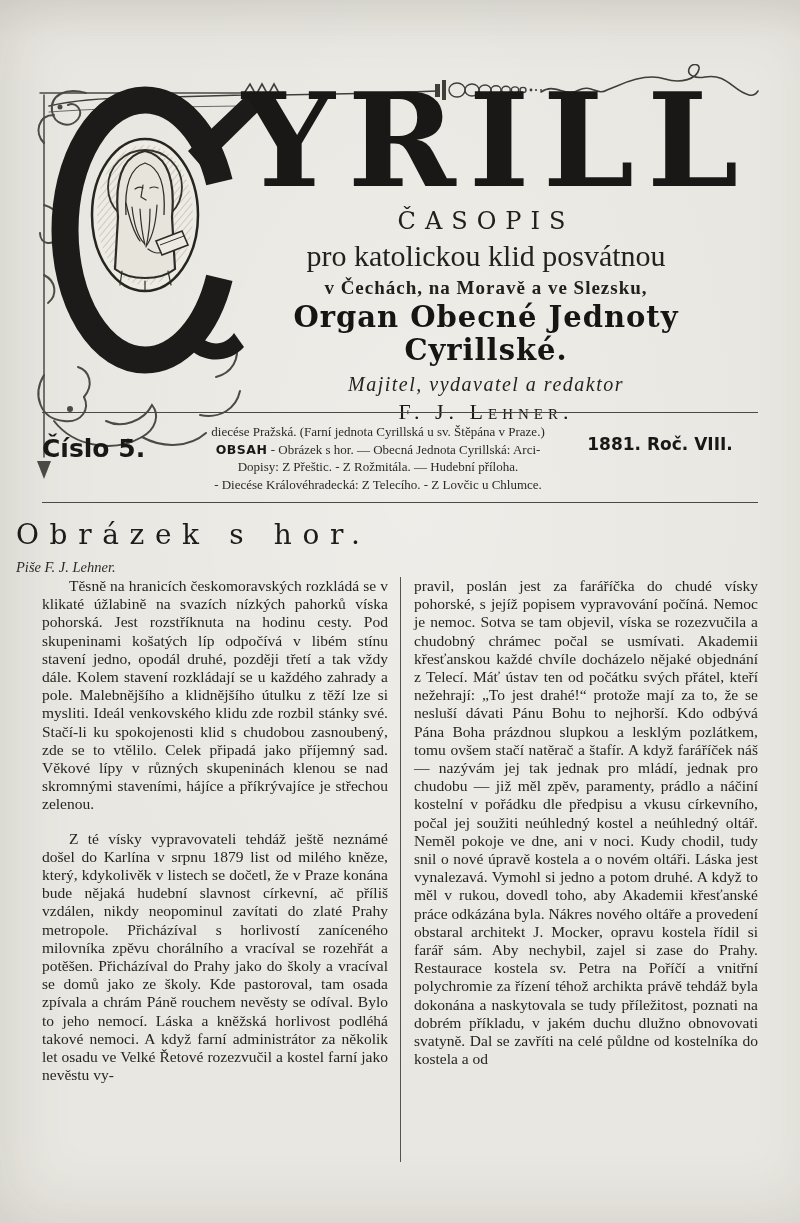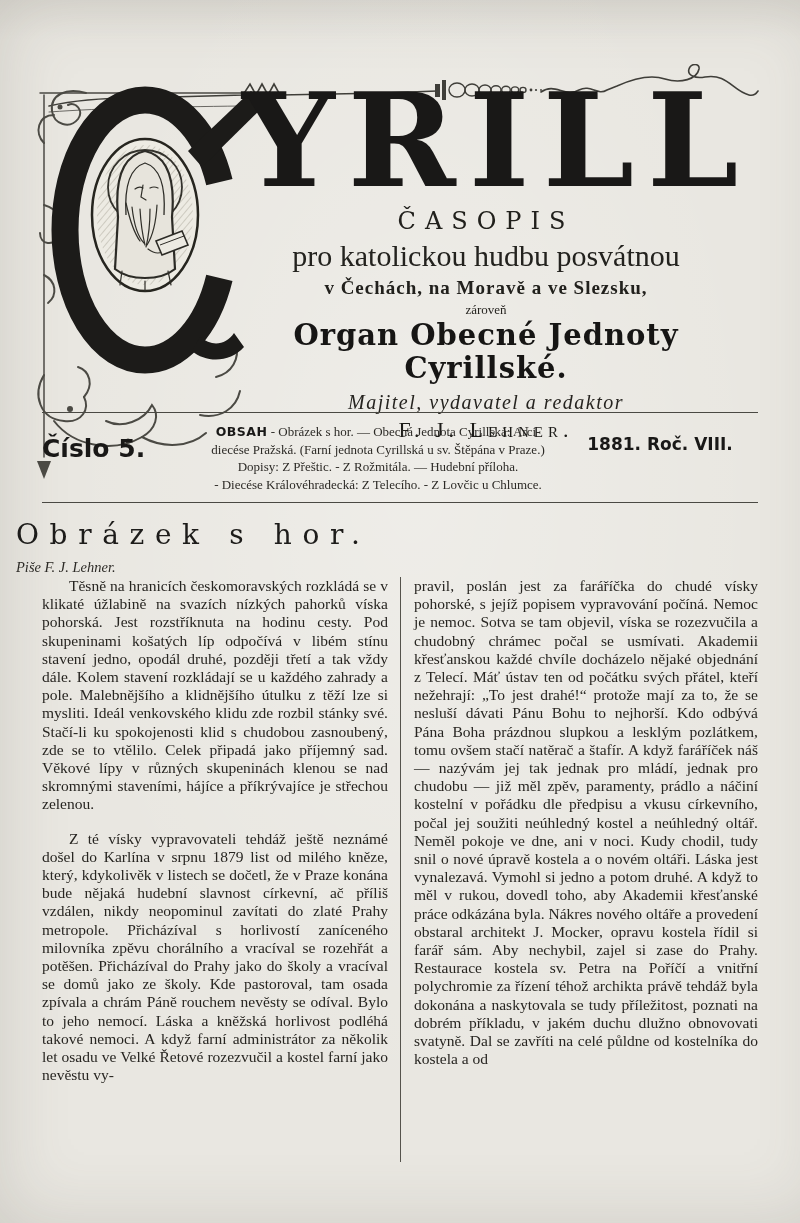--- a/index.html
+++ b/index.html
@@ -142,35 +142,34 @@
         <path d="M92,186 L90,200 M138,186 L141,200 M115,196 V206"></path>
       </g>
       <path d="M126,156 L152,146 L158,160 L132,170 Z" fill="#eceae2" stroke="#2c2b26" stroke-width="1.6"></path>
       <path d="M130,160 L154,151" stroke="#2c2b26" stroke-width="1"></path>
     </g>
   </svg>
 
   <div class="mast-right">
     <div class="yrill">YRILL</div>
     <div class="casopis">ČASOPIS</div>
-    <div class="sub2">pro katolickou hudbu posvátnou</div>
+    <div class="sub2">pro katolickou klid posvátnou</div>
     <div class="sub3">v Čechách, na Moravě a ve Slezsku,</div>
-    <div class="sub4">zároveň</div>
     <div class="organ">Organ Obecné Jednoty Cyrillské.</div>
     <div class="publisher">Majitel, vydavatel a redaktor</div>
     <div class="editor">F. J. Lehner.</div>
   </div>
 
   <div class="rule rule-top"></div>
 
   <div class="issue-bar">
     <div class="issue-no">Číslo 5.</div>
     <div class="contents">
+      <div>diecése Pražská. (Farní jednota Cyrillská u sv. Štěpána v Praze.)</div>
       <div><b>OBSAH</b> <span>- Obrázek s hor. — Obecná Jednota Cyrillská: Arci-</span></div>
-      <div>diecése Pražská. (Farní jednota Cyrillská u sv. Štěpána v Praze.)</div>
       <div>Dopisy: Z Přeštic. - Z Rožmitála. — Hudební příloha.</div>
       <div>- Diecése Královéhradecká: Z Telecího. - Z Lovčic u Chlumce.</div>
     </div>
     <div class="year-vol">1881. Roč. VIII.</div>
   </div>
 
   <div class="rule rule-bottom"></div>
 
   <div class="article-head">
     <div class="article-title">Obrázek s hor.</div>

